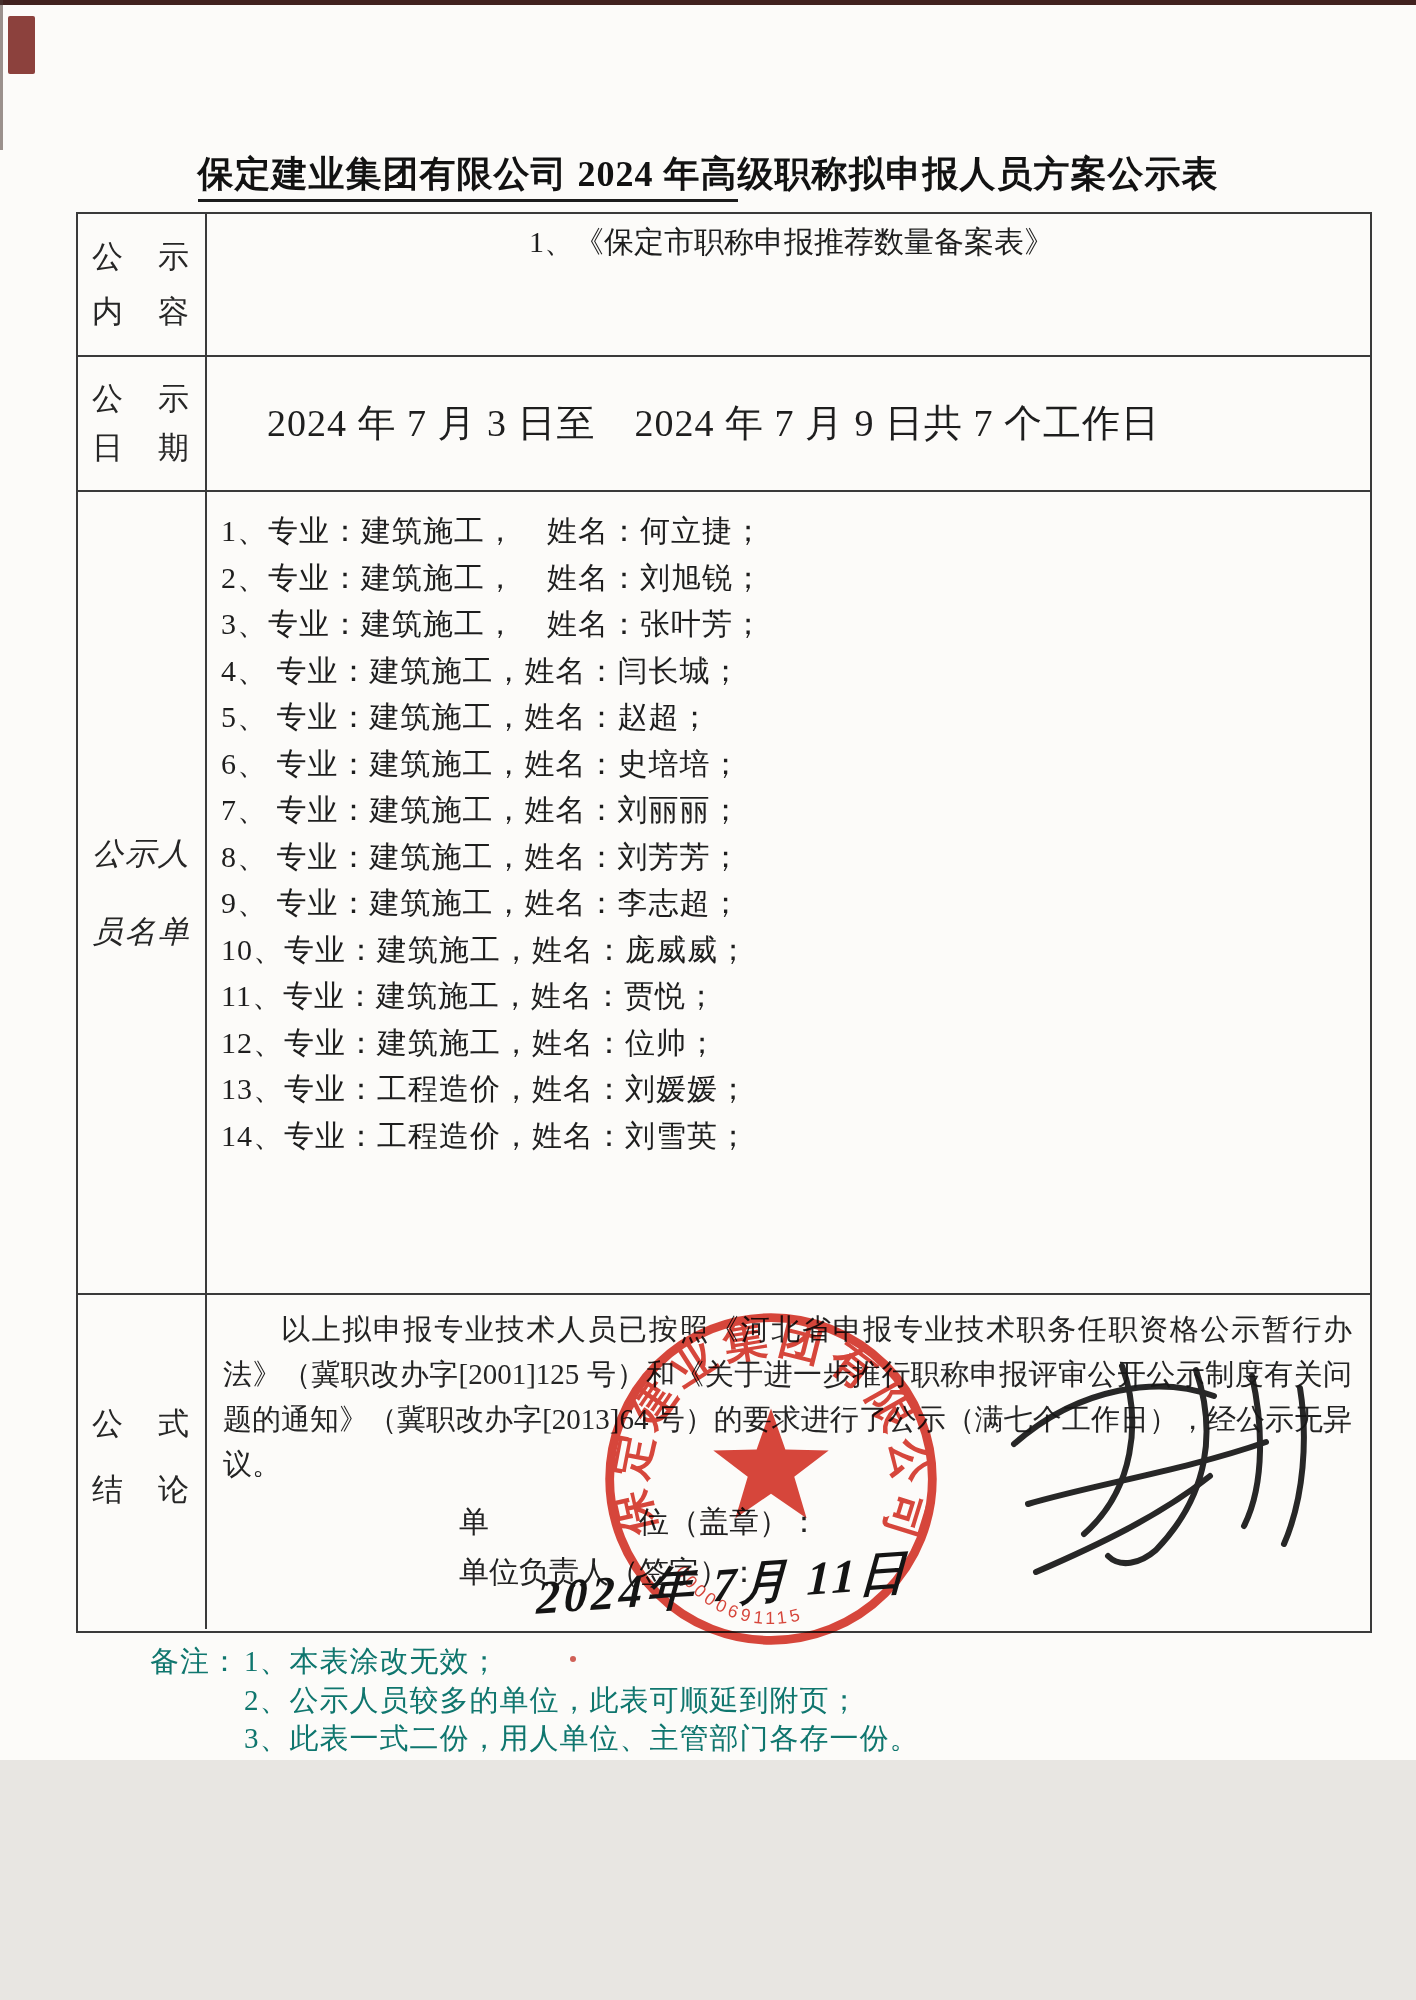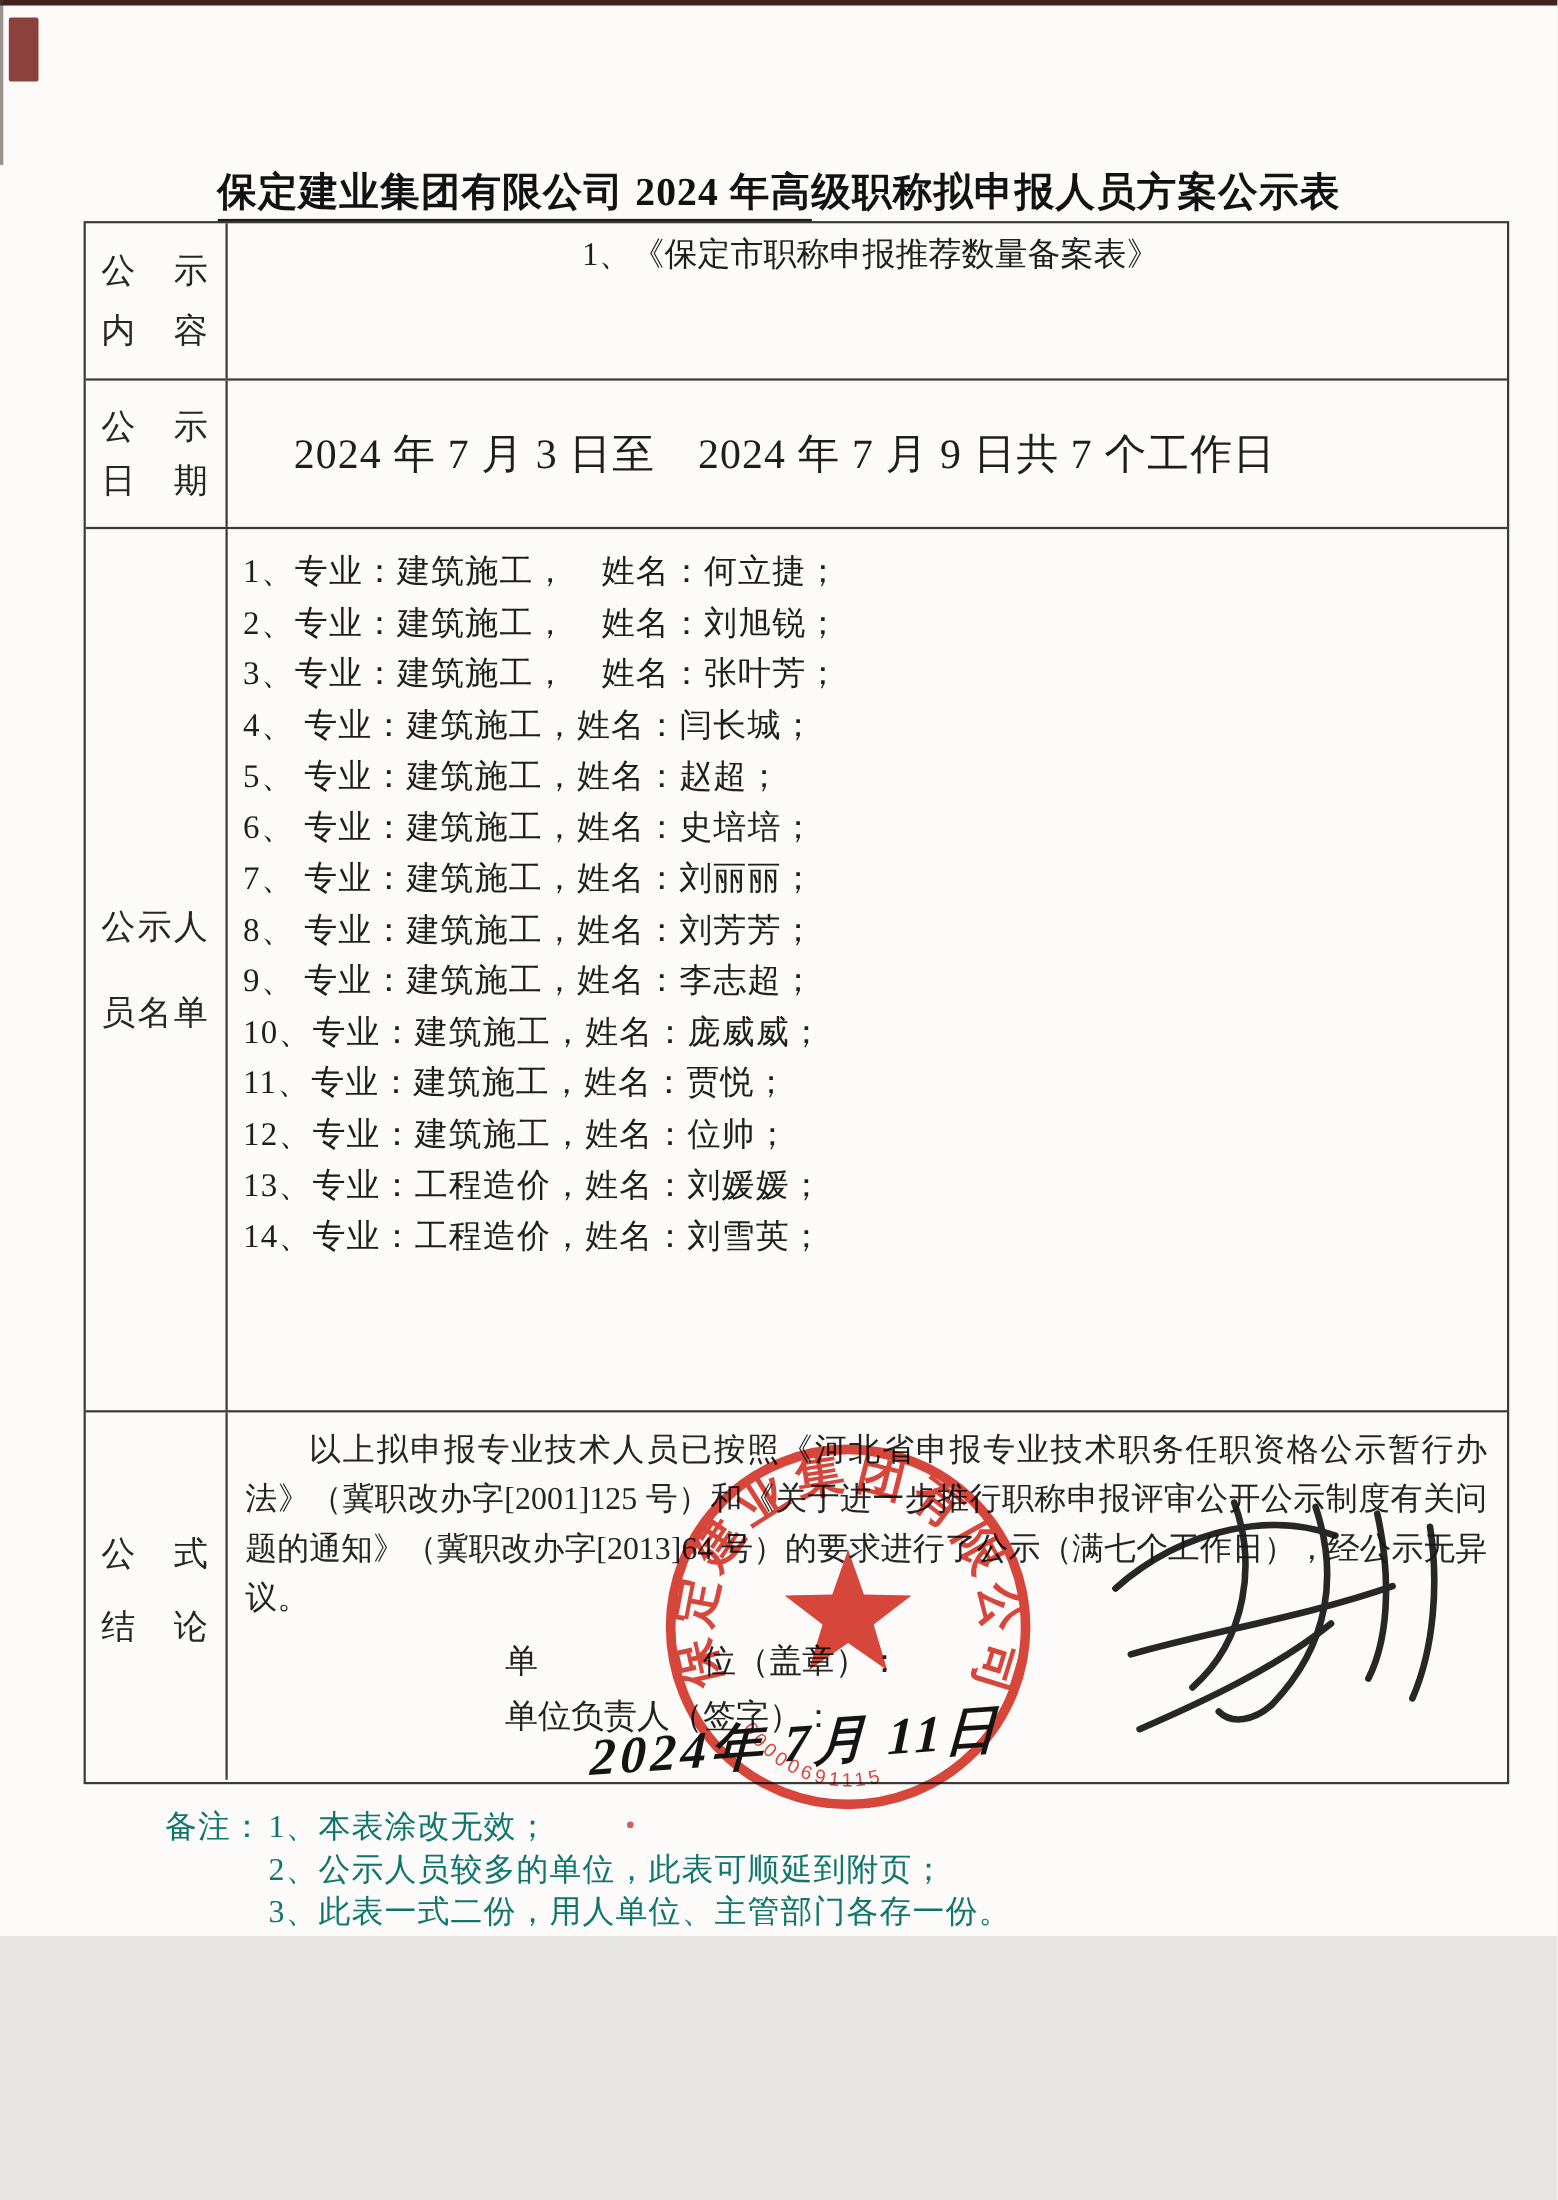--- a/index.html
+++ b/index.html
@@ -19,42 +19,42 @@
   .red-speck{position:absolute;left:570px;top:1656px;width:6px;height:6px;background:#c43a2e;border-radius:50%;opacity:.8;}
 
   .title{
     position:absolute;left:0;top:150px;width:1416px;
     text-align:center;font-size:36px;font-weight:bold;color:#121212;
     letter-spacing:1px;white-space:nowrap;
   }
   .title .u{border-bottom:3px solid #1c1c1c;padding-bottom:5px;}
 
   .sheet{
-    position:absolute;left:76px;top:201px;width:1296px;height:1421px;
+    position:absolute;left:76px;top:212px;width:1296px;height:1421px;
     border:2.5px solid #3a3a3a;box-sizing:border-box;
   }
   .row{display:flex;box-sizing:border-box;border-bottom:2px solid #3a3a3a;}
   .row:last-child{border-bottom:none;}
   .label-cell{
     width:129px;flex:0 0 129px;border-right:2px solid #3a3a3a;box-sizing:border-box;
     display:flex;flex-direction:column;align-items:center;
     font-size:31px;color:#262626;letter-spacing:2px;
   }
   .content-cell{flex:1;box-sizing:border-box;position:relative;}
 
   .row-content{height:143px;}
   .row-content .label-cell{justify-content:space-evenly;padding:10px 0;}
   .row-content .content-cell{display:flex;flex-direction:row;justify-content:space-evenly;padding:8px 10px 8px 16px;font-size:30px;}
 
   .row-date{height:135px;}
   .row-date .label-cell{justify-content:space-evenly;padding:14px 0;}
   .row-date .content-cell{display:flex;align-items:center;justify-content:center;font-size:38px;padding-right:150px;letter-spacing:1px;}
 
   .row-people{height:803px;}
-  .row-people .label-cell{justify-content:center;gap:36px;}
+  .row-people .label-cell{justify-content:center;gap:36px;font-style:italic;}
   .row-people .content-cell{padding:16px 8px 0 14px;font-size:30px;line-height:46.5px;letter-spacing:1px;}
 
   .row-conclusion{height:334px;}
   .row-conclusion .label-cell{justify-content:flex-start;padding-top:108px;gap:24px;}
   .row-conclusion .content-cell{padding:12px 18px 0 16px;font-size:29px;}
   .conclusion-para{
     text-align:justify;line-height:45px;text-indent:58px;color:#242424;margin:0;
   }
   .sign-block{margin-top:10px;padding-left:236px;font-size:30px;line-height:50px;color:#222;}
 

